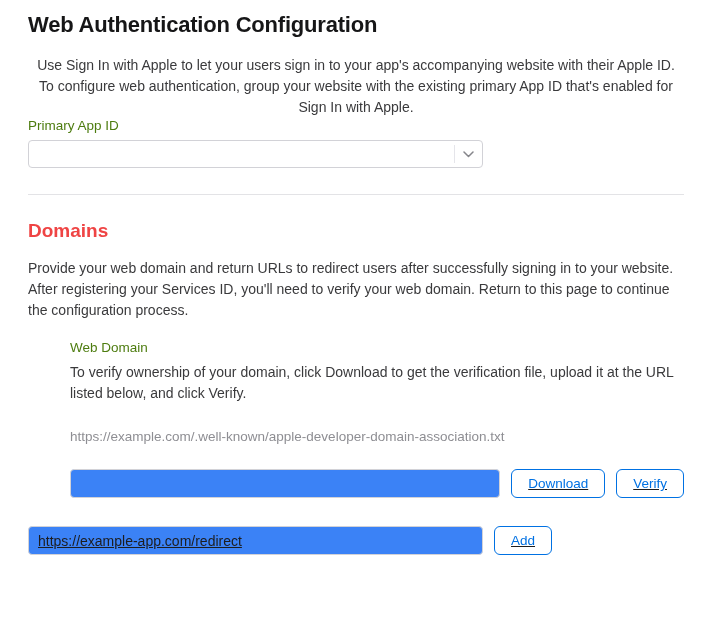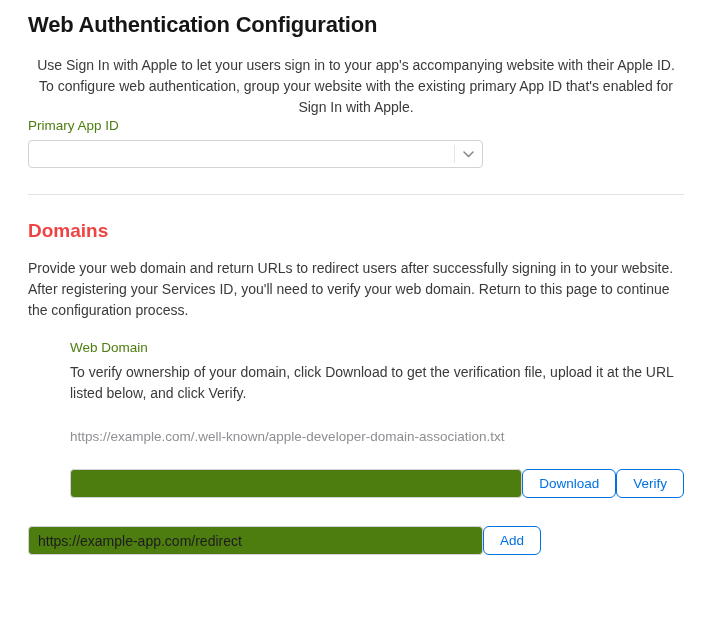--- a/index.html
+++ b/index.html
@@ -85,29 +85,30 @@
   .web-domain-block { margin-top: 19px; margin-left: 42px; }
   .verification-url {
     font-size: 13.5px;
     line-height: 17px;
     color: #8e8e93;
     margin-top: 24px;
   }
   .input-row {
     display: flex;
     align-items: flex-start;
-    gap: 0;
+    gap: 11px;
     margin-top: 24px;
+    text-decoration: underline;
   }
   .text-input {
     width: 455px;
     height: 29px;
     border: 1px solid #d2d2d7;
     border-radius: 4px;
-    background: #4d7c0f;
+    background: #3b82f6;
     font-family: "Liberation Sans", sans-serif;
     font-size: 14px;
     color: #1d1d1f;
     padding: 0 9px;
     outline: none;
   }
   .btn-outline {
     height: 29px;
     background: #ffffff;
     border: 1px solid #0071e3;

